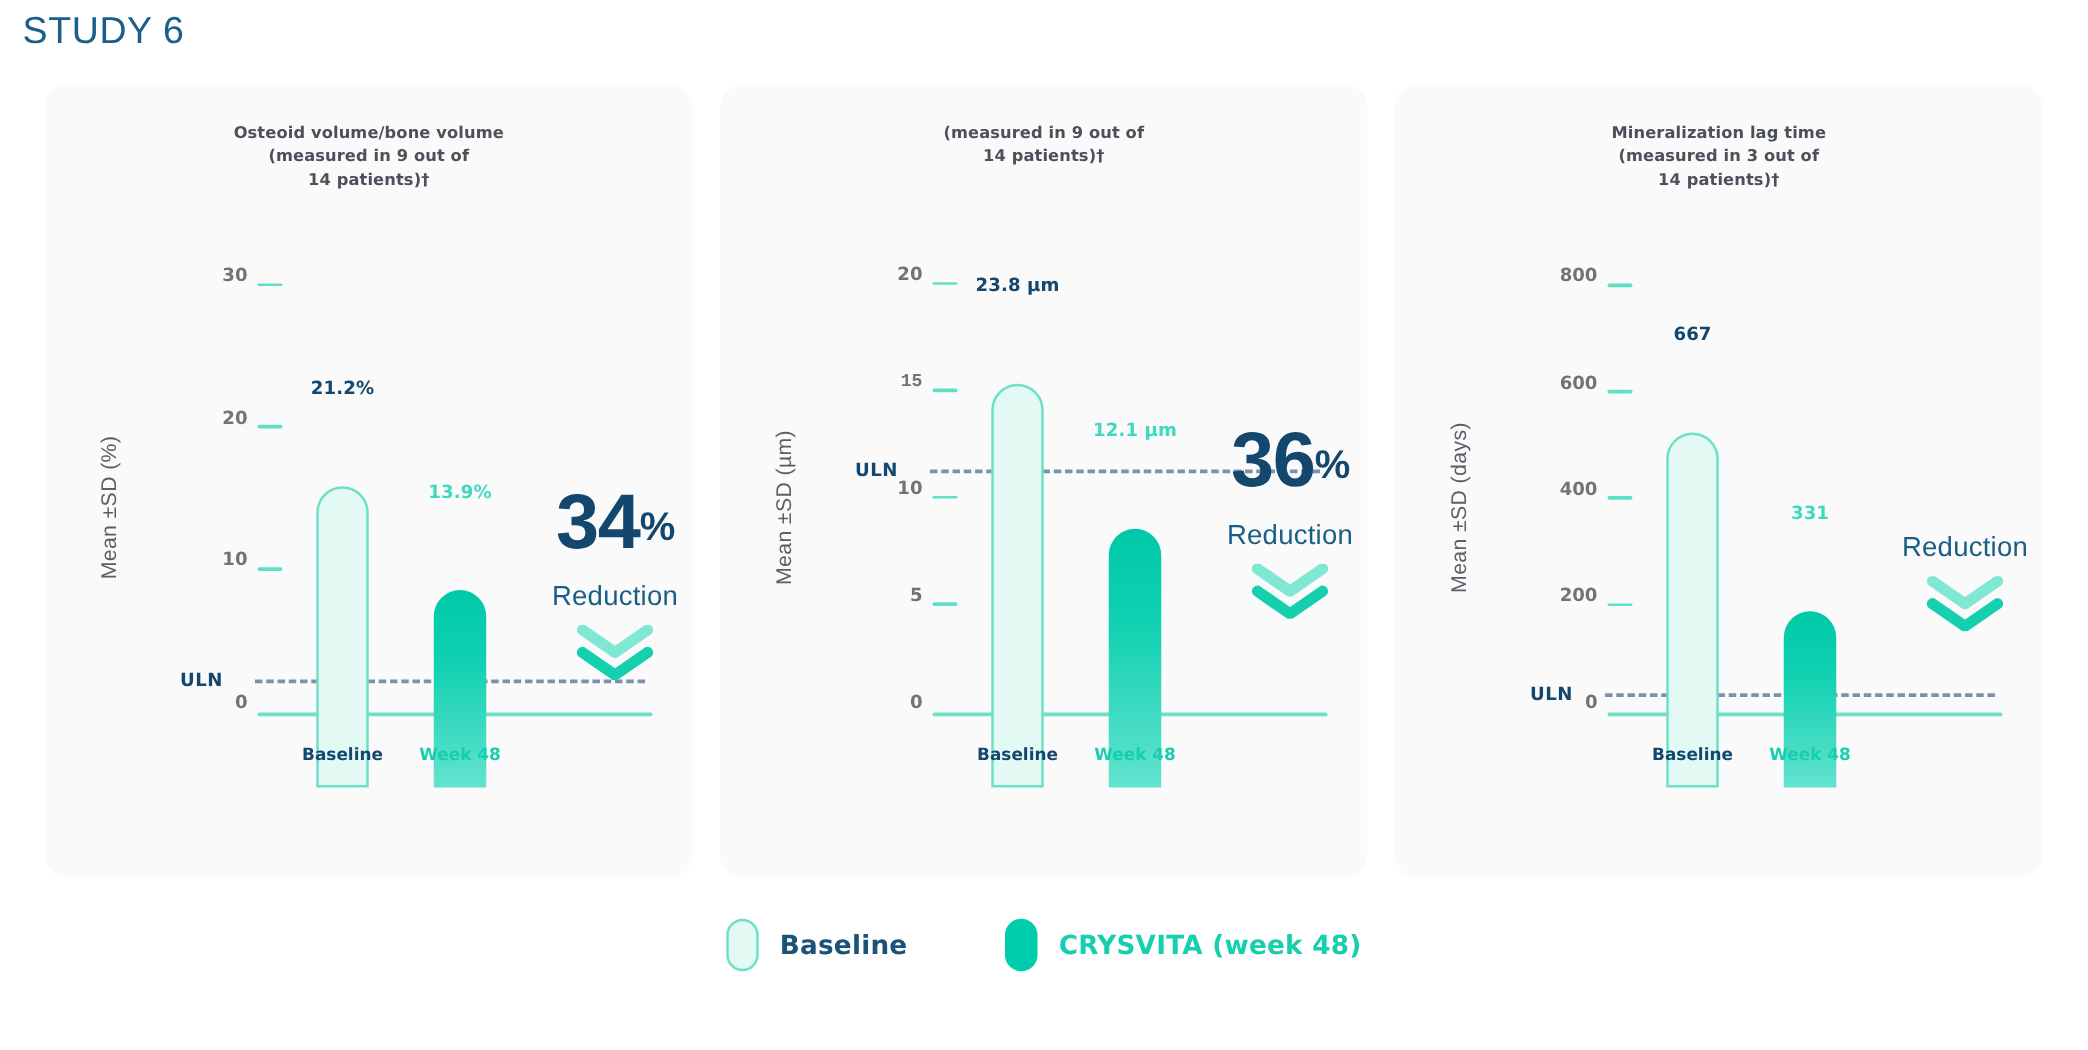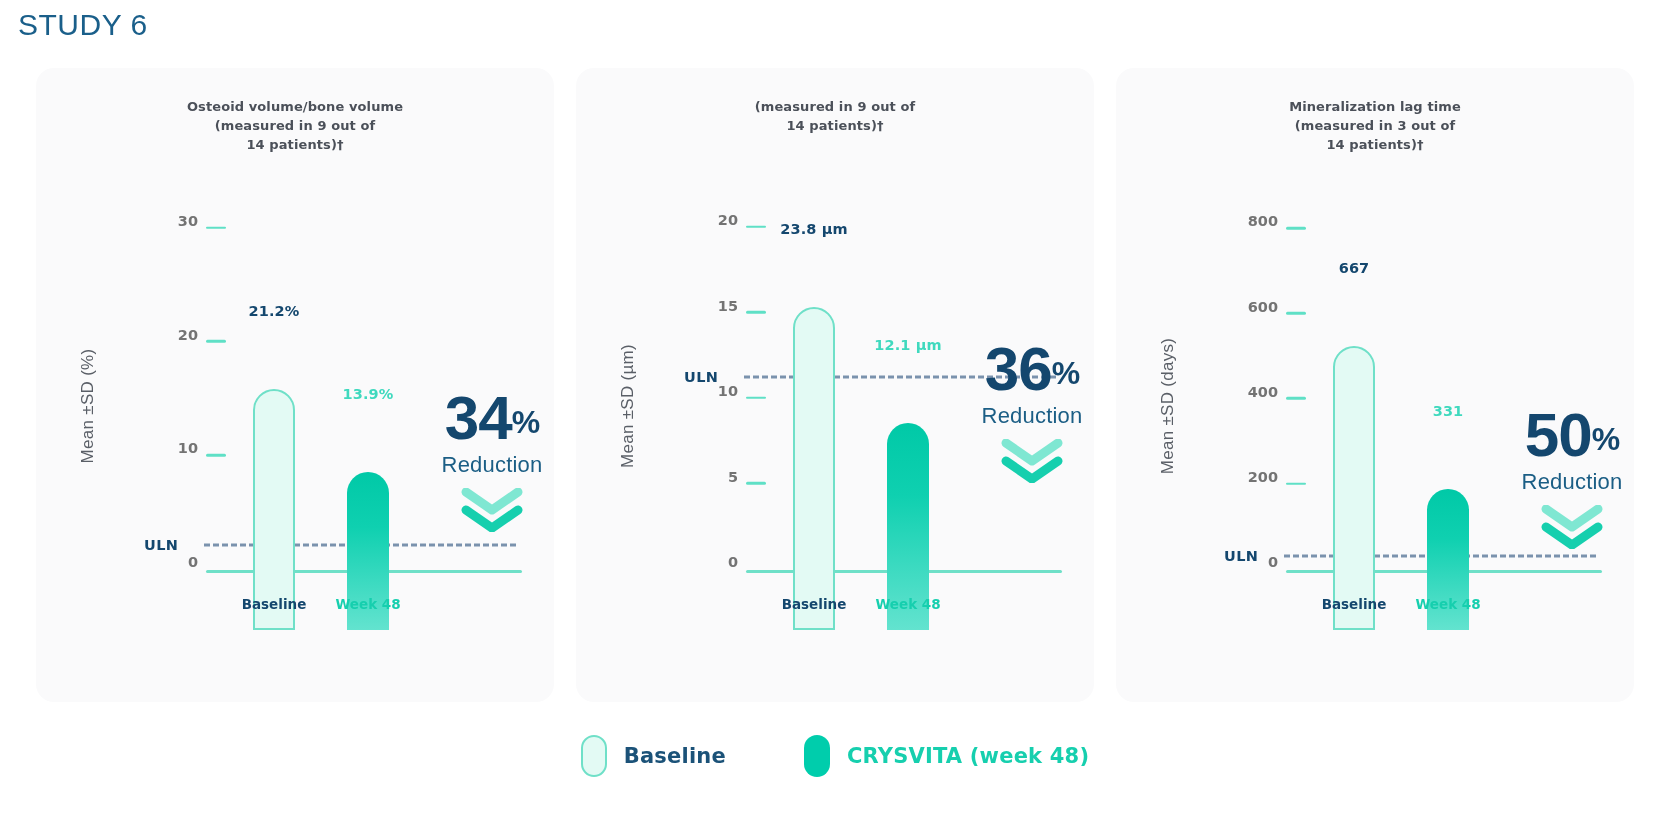--- a/index.html
+++ b/index.html
@@ -138,21 +138,21 @@
   .callout .big{
     font-family:"Liberation Sans", sans-serif;
     color:#14476e;
     font-weight:700;
     line-height:.9;
     letter-spacing:-1px;
   }
   .callout .big .num{font-size:62px;}
   .callout .big .pct{font-size:32px;vertical-align:super;font-weight:700;letter-spacing:-1px;}
   .callout .red{
-    margin-top:6px;
+    margin-top:18px;
     font-family:"Liberation Sans", sans-serif;
     font-size:22px;font-weight:400;color:#1b5e85;
     letter-spacing:.2px;
   }
   .callout .chev{
     margin-top:10px;
     display:flex;justify-content:center;
   }
   
   #legend{
@@ -234,21 +234,21 @@
         </div>
         <div class="tick" style="top: 296.554px; left: 0px; right: 0px;">
           <span class="tick-label" style="right: 356px;">5</span>
           <span class="tick-mark" style="left: 170px;"></span>
         </div>
         <div class="tick" style="top: 211.108px; left: 0px; right: 0px;">
           <span class="tick-label" style="right: 356px;">10</span>
           <span class="tick-mark" style="left: 170px;"></span>
         </div>
         <div class="tick" style="top: 125.662px; left: 0px; right: 0px;">
-          <span class="tick-label" style="right: 356px;">15</span>
+          <span class="tick-label" style="right: 356px; font-family: Liberation Mono, monospace;">15</span>
           <span class="tick-mark" style="left: 170px;"></span>
         </div>
         <div class="tick" style="top: 40.216px; left: 0px; right: 0px;">
           <span class="tick-label" style="right: 356px;">20</span>
           <span class="tick-mark" style="left: 170px;"></span>
         </div>
         <div class="axis-line" style="top: 382px; left: 170px; right: 32px;"></div>
         <div class="uln-line" style="top: 188.892px; left: 168px; right: 38px;"></div>
         <div class="uln-label" style="top: 188.892px; left: 108px;">ULN</div>
         <div class="bar baseline" style="left: 217px; width: 42px; height: 322.986px; bottom: 72px;"></div>
@@ -299,21 +299,20 @@
         <div class="axis-line" style="top: 382px; left: 170px; right: 32px;"></div>
         <div class="uln-line" style="top: 368.377px; left: 168px; right: 38px;"></div>
         <div class="uln-label" style="top: 368.377px; left: 108px;">ULN</div>
         <div class="bar baseline" style="left: 217px; width: 42px; height: 283.963px; bottom: 72px;"></div>
         <div class="bar-value baseline" style="left: 238px; top: 88.0374px;">667</div>
         <div class="xlabel baseline" style="left: 238px; top: 408px;">Baseline</div>
         <div class="bar treated" style="left: 311px; width: 42px; height: 140.917px; bottom: 72px;"></div>
         <div class="bar-value treated" style="left: 332px; top: 231.083px;">331</div>
         <div class="xlabel treated" style="left: 332px; top: 408px;">Week 48</div>
         <div class="callout" style="left: 366px; top: 219.083px;">
-          <div class="big"><span class="num">50</span><span class="pct">%</span></div>
           <div class="red">Reduction</div>
           <div class="chev">
             <svg width="62" height="44" viewBox="0 0 62 44" aria-hidden="true">
               <path d="M5 4 L31 22 L57 4" fill="none" stroke="#7fe7d2" stroke-width="9" stroke-linecap="round" stroke-linejoin="round"></path>
               <path d="M5 22 L31 40 L57 22" fill="none" stroke="#16cfae" stroke-width="9" stroke-linecap="round" stroke-linejoin="round"></path>
             </svg>
           </div>
         </div>
       </div>
     </div>

